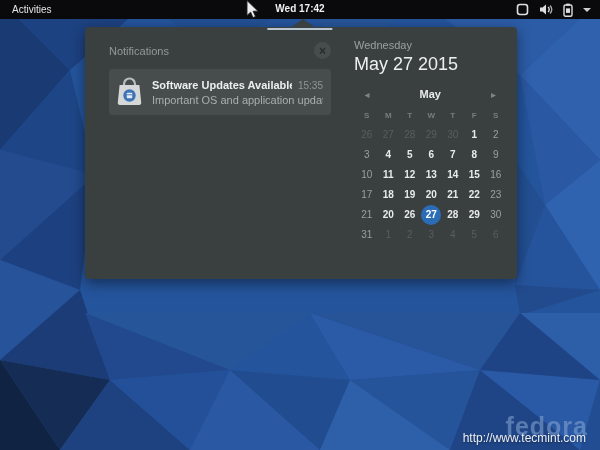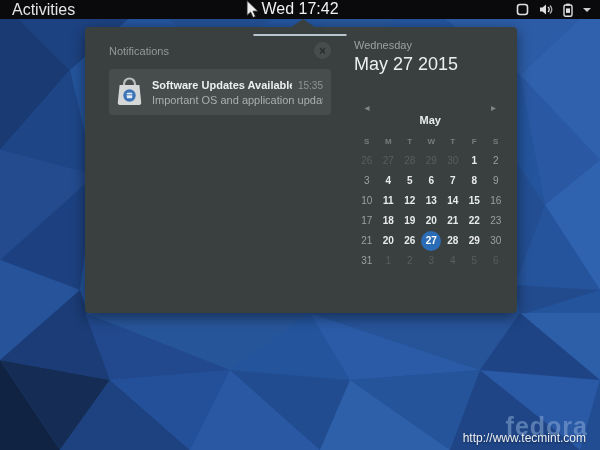--- a/index.html
+++ b/index.html
@@ -2,38 +2,38 @@
 <html><head>
 <meta charset="utf-8">
 <style>
   html,body{margin:0;padding:0;width:600px;height:450px;overflow:hidden;
     font-family:"Liberation Sans",sans-serif;-webkit-font-smoothing:antialiased;}
   .stage{position:relative;width:600px;height:450px;background:#24549c;overflow:hidden;}
   .wallpaper{position:absolute;left:0;top:0;width:600px;height:450px;}
 
   
   .topbar{position:absolute;left:0;top:0;width:600px;height:19px;background:#0a0a0c;
-    display:flex;align-items:center;font-size:16px;color:#e4e4e4;z-index:30;}
+    display:flex;align-items:center;font-size:10px;color:#e4e4e4;z-index:30;}
   .activities{margin-left:9px;padding:1px 3px;cursor:default;}
-  .clock{position:absolute;left:50%;transform:translateX(-50%);top:0;height:36px;
-    line-height:18px;font-weight:normal;padding:0 8px;border-bottom:2px solid #b9c6d2;
+  .clock{position:absolute;left:50%;transform:translateX(-50%);top:0;height:30px;
+    line-height:18px;font-weight:bold;padding:0 8px;border-bottom:2px solid #b9c6d2;
     box-sizing:border-box;color:#f0f0f0;}
   .tray{margin-left:auto;display:flex;align-items:center;gap:10px;padding-right:9px;}
   .tray svg{display:block;}
   .chev{width:0;height:0;border-left:4px solid transparent;border-right:4px solid transparent;
     border-top:4px solid #cfcfcf;}
 
   
   .cursor{position:absolute;left:246px;top:0;z-index:60;}
 
   
   .popup-arrow{position:absolute;left:290px;top:19px;width:0;height:0;z-index:25;
     border-left:13px solid transparent;border-right:13px solid transparent;
     border-bottom:9px solid #3a4040;}
-  .panel{position:absolute;left:85px;top:27px;width:432px;height:286px;background:#3a4040;
+  .panel{position:absolute;left:85px;top:27px;width:432px;height:252px;background:#3a4040;
     border-radius:4px;box-shadow:0 4px 14px rgba(0,0,0,.45);display:flex;z-index:20;}
 
   
   .notif-col{width:260px;box-sizing:border-box;padding:15px 14px 0 24px;}
   .notif-header{display:flex;align-items:center;justify-content:space-between;
     color:#939999;font-size:11px;}
   .close-btn{width:17px;height:17px;border-radius:50%;background:#474d4d;color:#262b2b;
     font-size:12px;font-weight:bold;display:flex;align-items:center;justify-content:center;
     line-height:1;cursor:default;}
   .notif-item{margin-top:10px;background:#474d4d;border-radius:4px;height:40px;
@@ -43,21 +43,21 @@
   .notif-title{flex:1;color:#edefef;font-size:11px;font-weight:bold;white-space:nowrap;overflow:hidden;}
   .notif-time{color:#8f9595;font-size:10px;margin-left:6px;}
   .notif-body{color:#a9aeae;font-size:11px;white-space:nowrap;overflow:hidden;margin-top:3px;}
 
   
   .cal-col{flex:1;box-sizing:border-box;padding:12px 12px 0 9px;}
   .cal-weekday{color:#9aa0a0;font-size:11px;}
   .cal-date{color:#edefef;font-size:18px;margin-top:3px;}
   .month-nav{display:flex;align-items:center;margin-top:13px;}
   .nav-btn{width:26px;text-align:center;color:#7e8585;font-size:10px;cursor:default;}
-  .month-label{flex:1;text-align:center;color:#e9ebeb;font-size:11px;font-weight:bold;margin-top:26px;}
+  .month-label{flex:1;text-align:center;color:#e9ebeb;font-size:11px;font-weight:bold;}
   .cal-grid{margin-top:5px;margin-left:2px;display:grid;grid-template-columns:repeat(7,21.5px);
     grid-auto-rows:20px;justify-items:center;align-items:center;}
   .cal-head{color:#767d7d;font-size:8px;font-weight:bold;}
   .cal-day{width:20px;height:20px;line-height:20px;text-align:center;font-size:10px;
     border-radius:50%;cursor:default;}
   .cal-day.normal{color:#e9ebeb;font-weight:bold;}
   .cal-day.weekend{color:#99a0a0;}
   .cal-day.prev,.cal-day.next{color:#575e5e;}
   .cal-day.selected{background:#2a6cb5;color:#ffffff;font-weight:bold;}
   .add-clocks{margin-top:10px;color:#9aa0a0;font-size:11px;cursor:default;}

